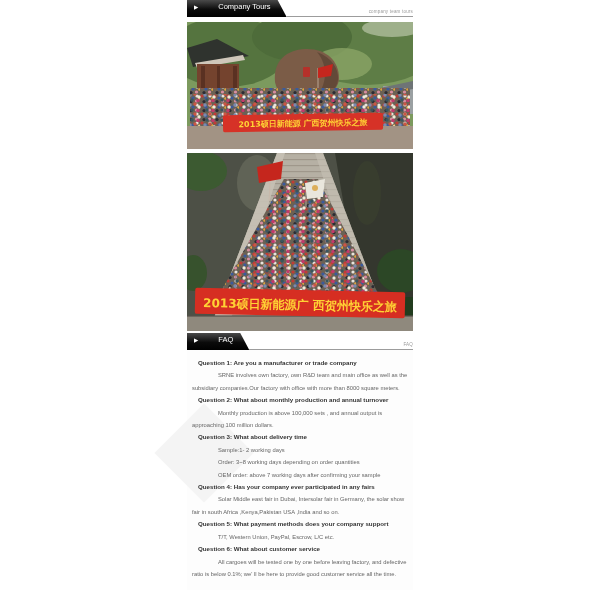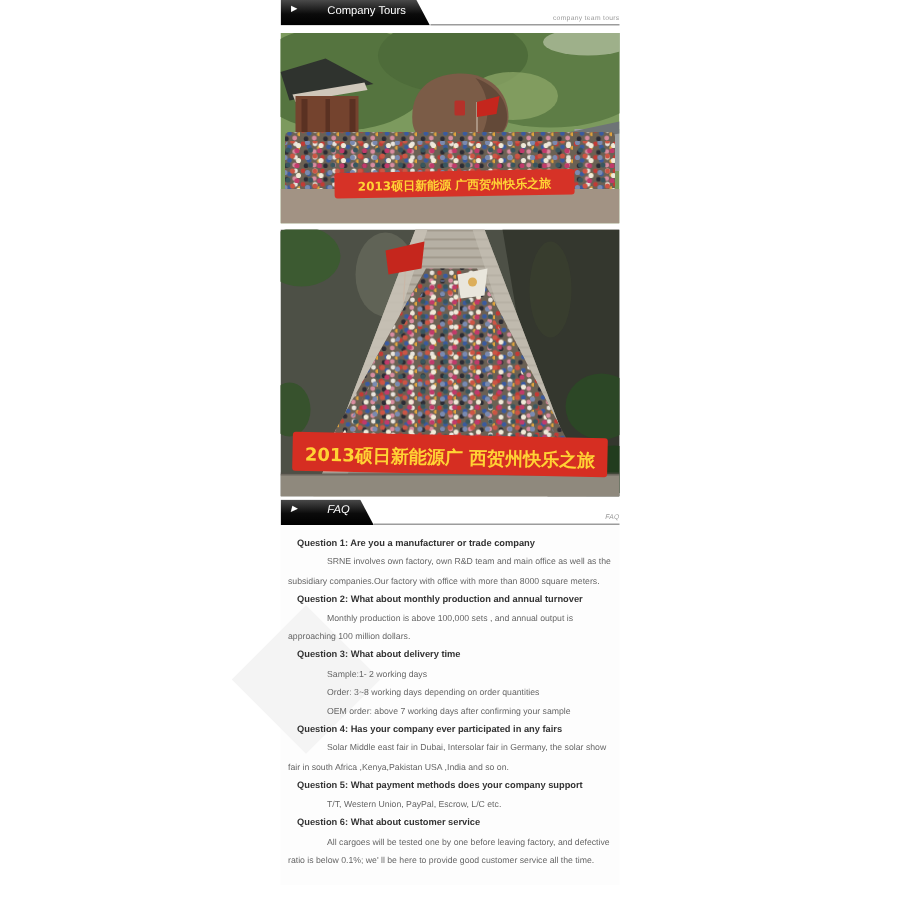--- a/index.html
+++ b/index.html
@@ -152,21 +152,21 @@
         <rect x="0" y="163" width="226" height="15" fill="#8f897d"></rect>
         <rect x="0" y="162" width="226" height="2" fill="#55504a" opacity="0.6"></rect>
 
         <g transform="rotate(1.2 113 150)">
           <rect x="8" y="137" width="210" height="26" rx="2" fill="#d62e22"></rect>
           <text x="113" y="156" text-anchor="middle" font-size="12" fill="#ffd234" class="banner-text">2013硕日新能源广 西贺州快乐之旅</text>
         </g>
       </svg>
     </div>
 
-    <div class="sec-header" style="margin-top:4px;font-style:italic;">
+    <div class="sec-header" style="margin-top:4px;">
       <div class="tab">
         <span class="tri">▶</span>
         <span>FAQ</span>
       </div>
       <div class="header-rest">
         <span class="corner-label">FAQ</span>
       </div>
     </div>
 
     <div class="faq-body">

